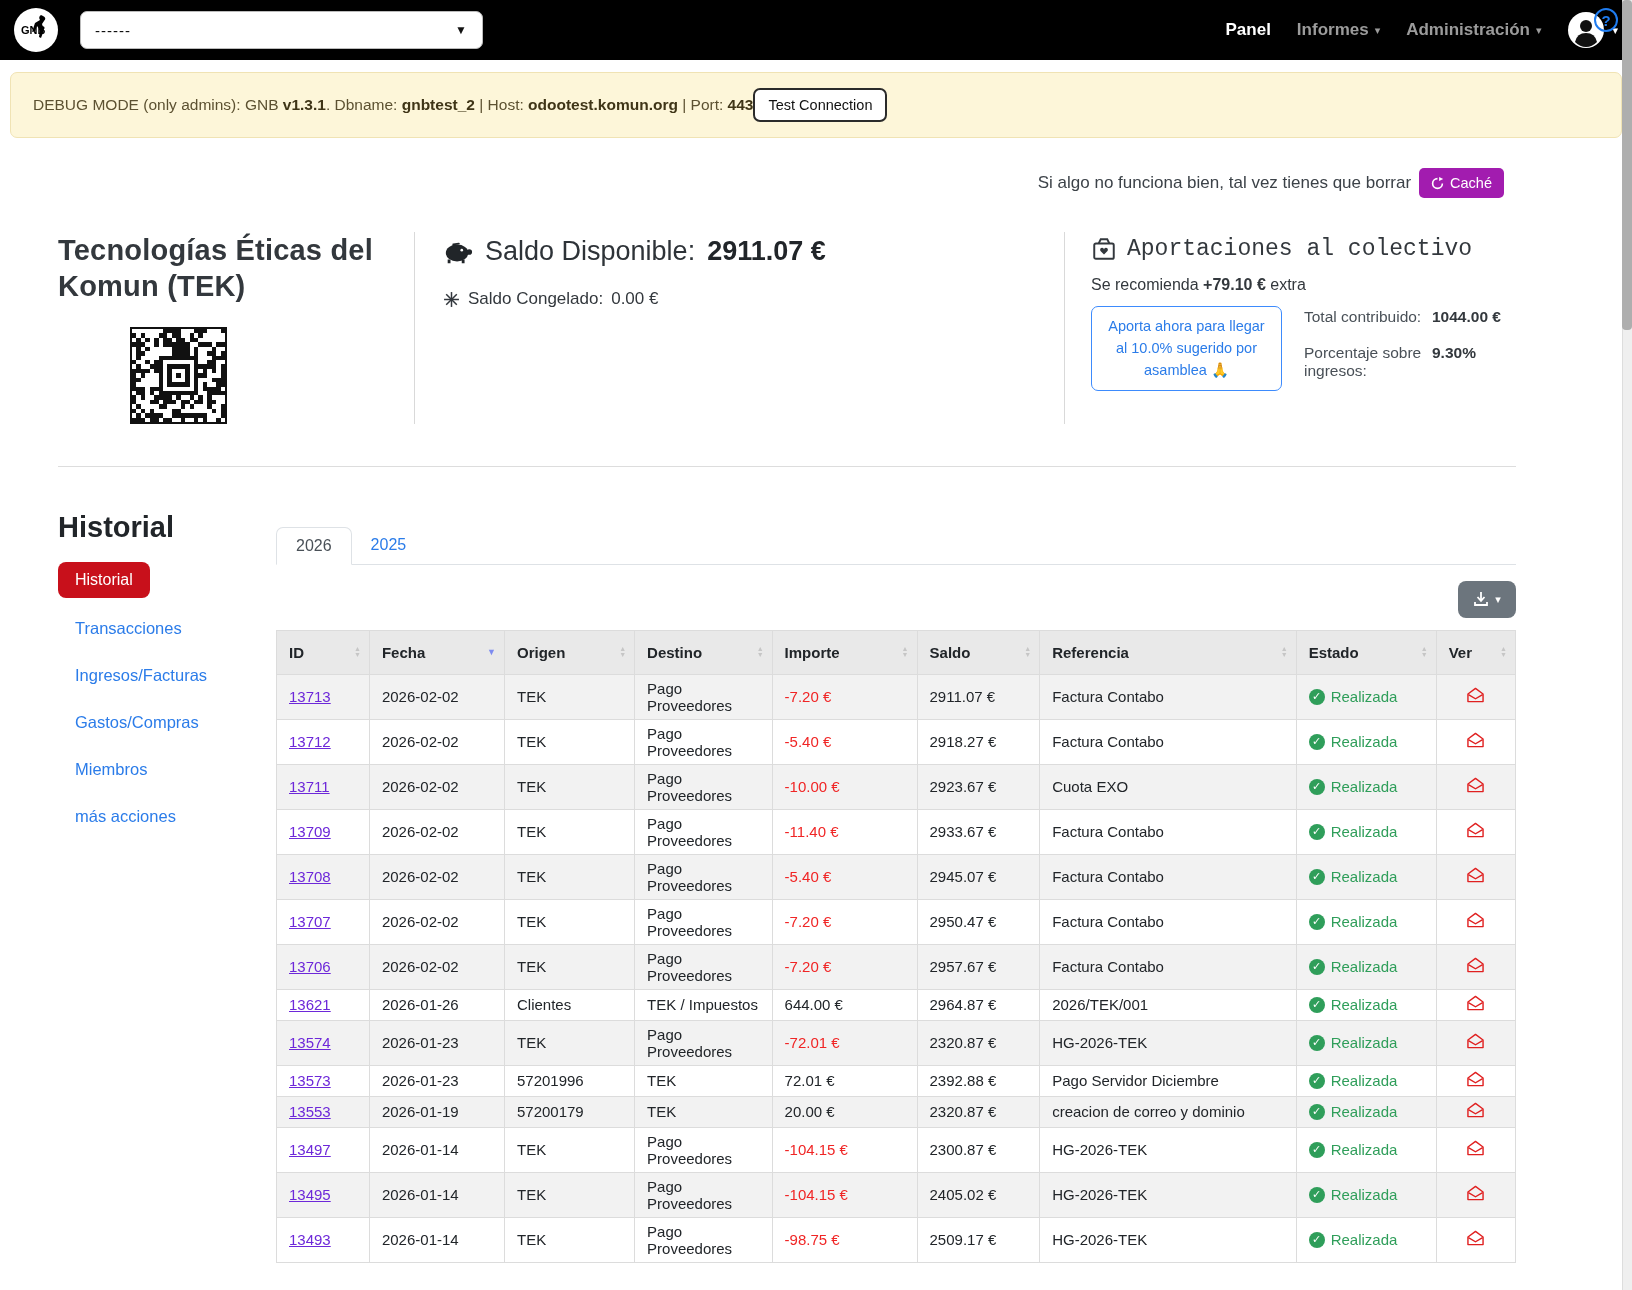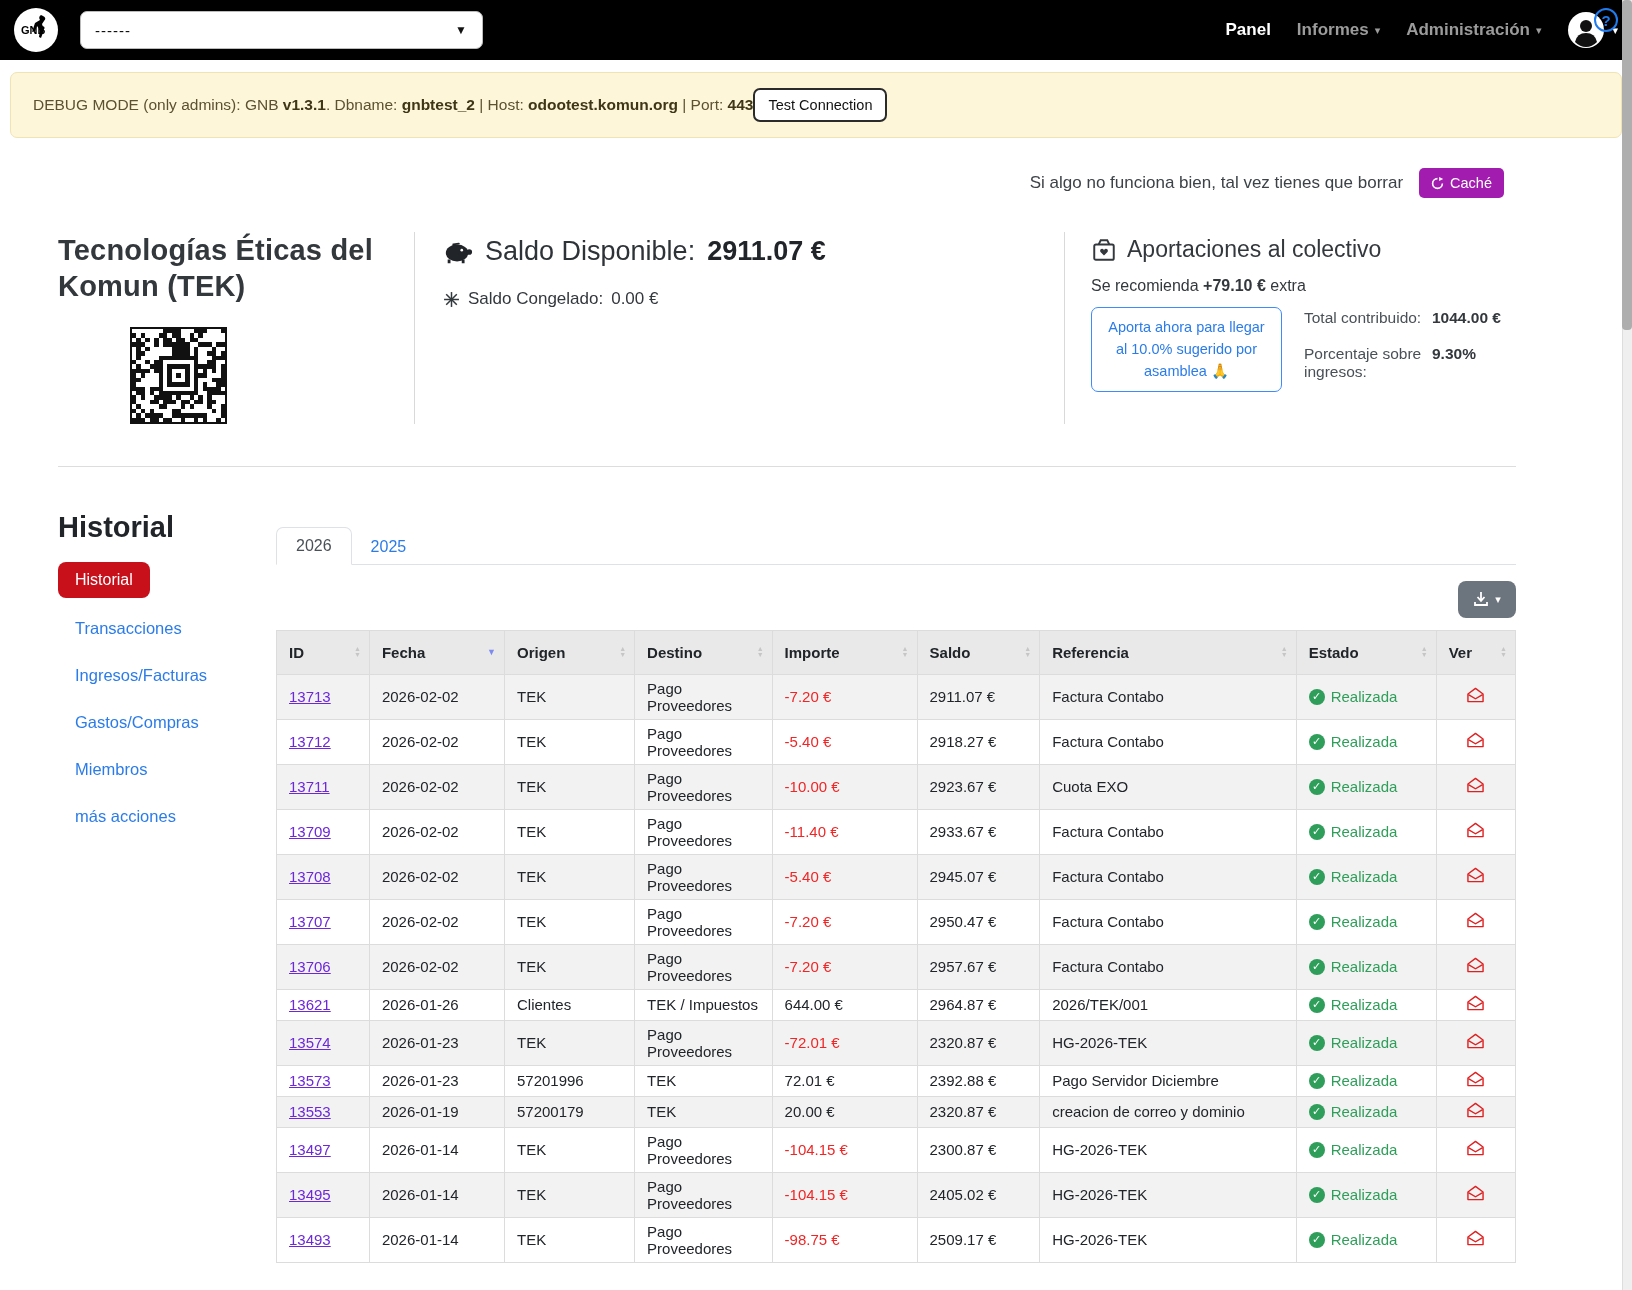--- a/index.html
+++ b/index.html
@@ -33,35 +33,35 @@
     margin:12px 10px 0 10px; background:#fdf6d9; border:1px solid #f0e3b4; border-radius:7px;
     padding:15px 22px; display:flex; align-items:center; color:#5c5131; font-size:15.5px;
   }
   .debug-banner b { color:#3f3517; }
   .btn-test {
     background:#fff; border:2px solid #2b2b2b; border-radius:7px; padding:7px 13px; font-size:14.5px;
     color:#111; cursor:pointer; white-space:nowrap; font-family:inherit;
   }
 
   
-  .cache-row { display:flex; justify-content:flex-end; align-items:center; gap:16px; margin:30px 128px 0 58px; font-size:17px; color:#3c4248; }
+  .cache-row { display:flex; justify-content:flex-end; align-items:center; gap:8px; margin:30px 128px 0 58px; font-size:17px; color:#3c4248; }
   .btn-cache { background:#a21caf; color:#fff; border:none; border-radius:5px; padding:7px 12px; font-size:14.5px; cursor:pointer; display:flex; align-items:center; gap:6px; font-family:inherit; }
 
   
   .wrapper { margin:0 116px 0 58px; }
   .info-section { display:flex; margin-top:34px; }
   .info-col1 { width:356px; padding-right:30px; }
   .info-col1 h1 { font-size:29px; line-height:1.25; color:#33383d; letter-spacing:.2px; }
   .qr { width:97px; height:97px; margin:22px 0 0 72px; border:2px solid #111; background:#fff; }
   .info-col2 { flex:1; border-left:1px solid #d9d9d9; padding:4px 30px 0 28px; }
   .saldo-main { display:flex; align-items:center; gap:12px; font-size:27px; color:#2e3338; }
   .saldo-main b { font-weight:bold; color:#212529; }
   .saldo-sub { display:flex; align-items:center; gap:8px; font-size:17px; color:#33383d; margin-top:22px; }
   .info-col3 { width:452px; border-left:1px solid #d9d9d9; padding:4px 0 0 26px; }
-  .aport-title { display:flex; align-items:center; gap:10px; font-size:23px; color:#33383d; }
+  .aport-title { display:flex; align-items:center; gap:10px; font-size:23px; color:#33383d;font-family:Liberation Mono, monospace; }
   .aport-reco { font-size:16px; margin-top:14px; color:#33383d; }
   .aport-body { display:flex; gap:22px; margin-top:12px; }
   .btn-aporta {
     width:228px; background:#fff; border:1px solid #3d8bfd; border-radius:7px; color:#2b7ce9;
     font-size:14.5px; line-height:1.5; padding:9px 10px; text-align:center; cursor:pointer; font-family:inherit;
   }
   .aport-stats { display:grid; grid-template-columns:128px 84px; row-gap:6px; font-size:15.5px; color:#495057; padding-top:2px; }
   .aport-stats .val { font-weight:bold; color:#33383d; }
 
   .divider { border:none; border-top:1px solid #ddd; margin:42px 0 0 0; }
@@ -70,21 +70,21 @@
   .main-row { display:flex; margin-top:44px; }
   .sidebar { width:218px; flex:0 0 auto; }
   .sidebar h2 { font-size:29px; color:#212529; font-weight:bold; }
   .side-list { list-style:none; margin-top:18px; }
   .side-list li { margin-bottom:14px; }
   .side-pill { display:inline-block; background:#c8101b; color:#fff; font-size:16px; padding:9px 17px; border-radius:8px; cursor:pointer; text-decoration:none; }
   .side-link { display:inline-block; color:#2b7ce9; font-size:16.5px; padding:7px 17px; text-decoration:none; cursor:pointer; }
 
   .content { flex:1; min-width:0; }
   .content h2 { font-size:26px; color:#33383d; font-weight:bold; }
-  .tabs { list-style:none; display:flex; border-bottom:1px solid #dee2e6; margin-top:16px;align-items:flex-end; }
+  .tabs { list-style:none; display:flex; border-bottom:1px solid #dee2e6; margin-top:16px; }
   .tab { padding:9px 19px; font-size:16px; cursor:pointer; margin-bottom:-1px; }
   .tab.active { color:#495057; background:#fff; border:1px solid #dee2e6; border-bottom:1px solid #fff; border-radius:7px 7px 0 0; }
   .tab.inactive { color:#2b7ce9; }
 
   .toolbar { display:flex; justify-content:flex-end; margin:16px 0 12px 0; }
   .btn-download { background:#6c757d; border:none; border-radius:8px; width:58px; height:37px; display:flex; align-items:center; justify-content:center; gap:6px; cursor:pointer; color:#fff; }
   .btn-download .nav-caret { color:#fff; }
 
   
   table { width:100%; border-collapse:collapse; font-size:15px; color:#212529; }

